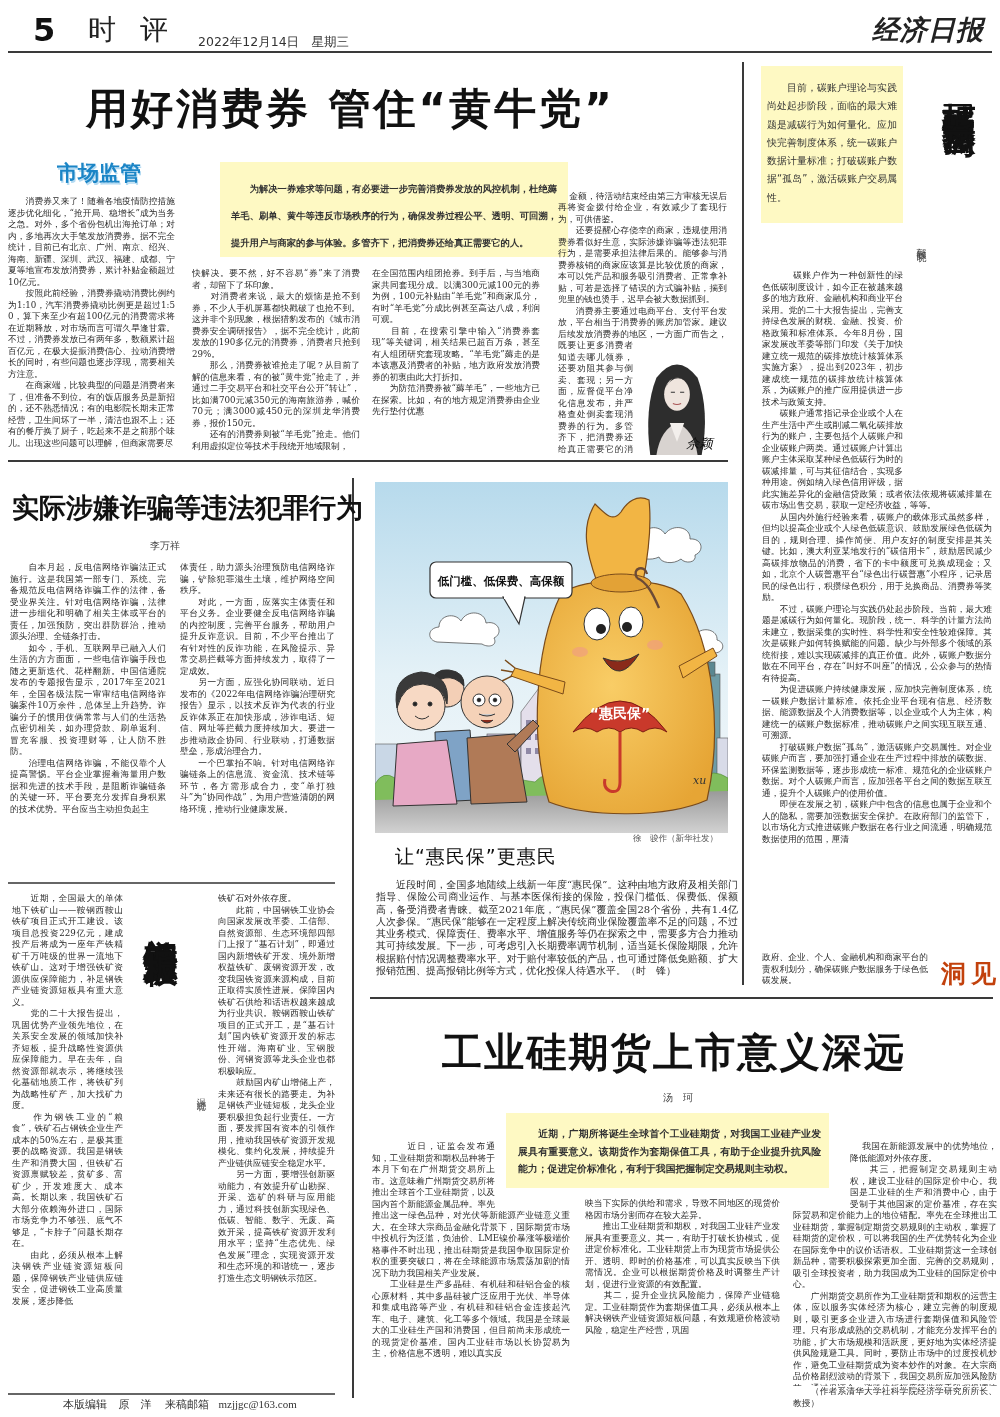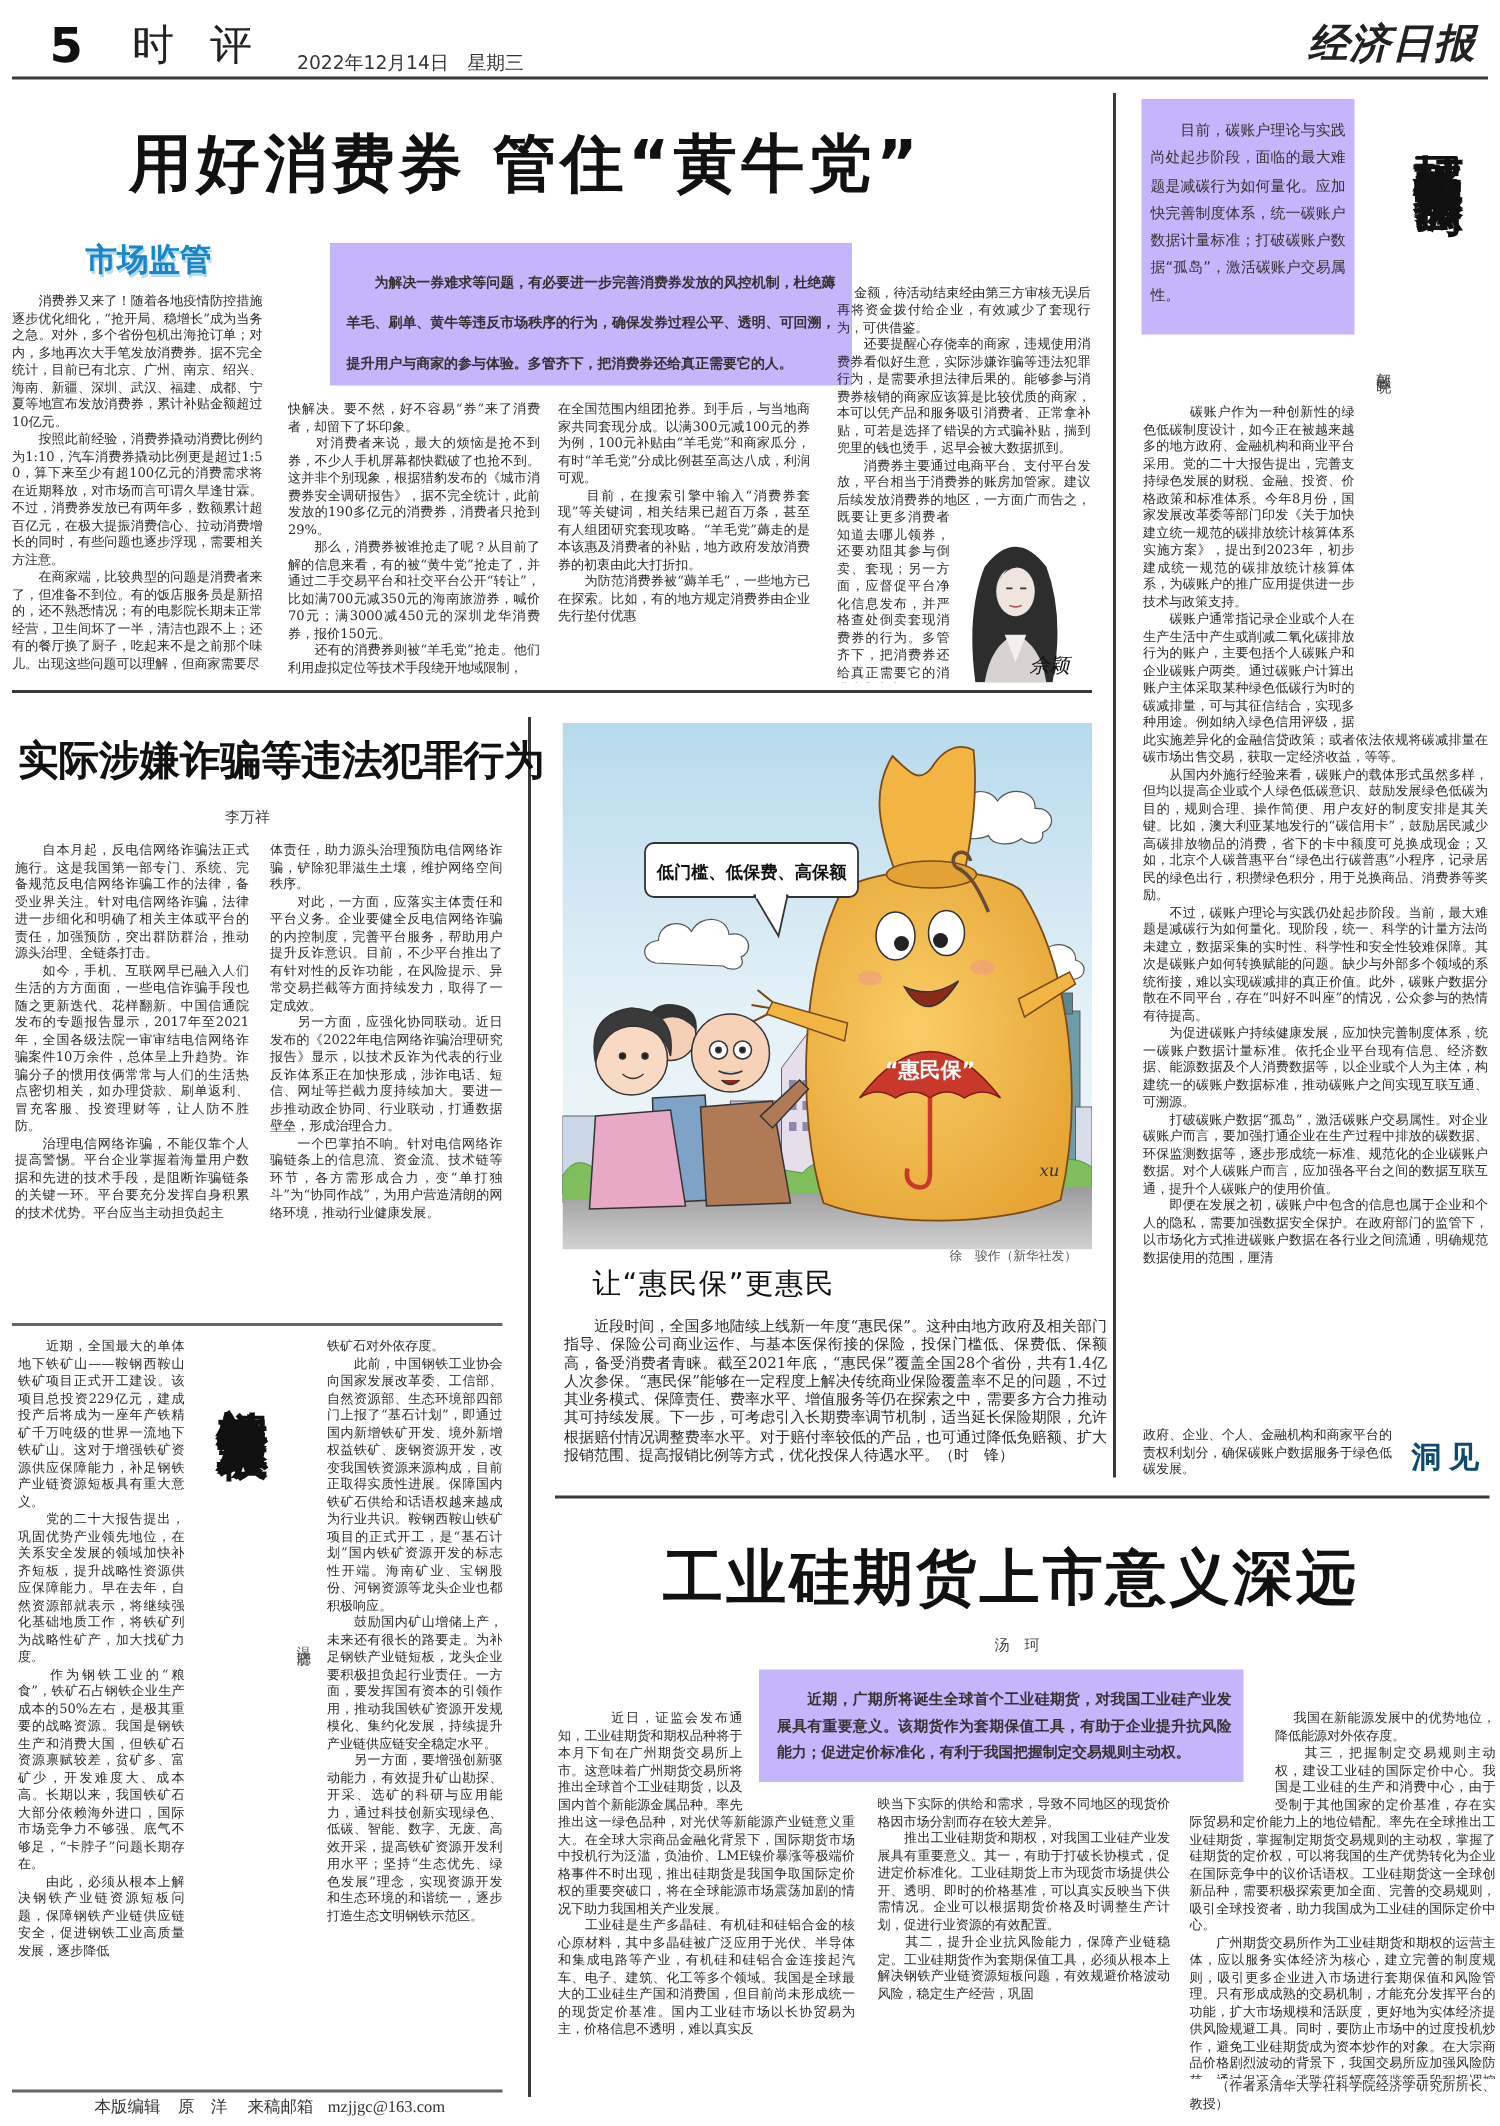--- a/index.html
+++ b/index.html
@@ -4,21 +4,21 @@
 <style>
 *{box-sizing:border-box;margin:0;padding:0}
 html,body{width:1000px;height:1417px}
 body{position:relative;background:#fff;overflow:hidden;color:#222;font-family:"DejaVu Serif",serif}
 .a{position:absolute}
 .txt{font-family:"DejaVu Serif",serif;font-size:8.7px;line-height:11.5px;text-align:justify;white-space:pre-wrap;overflow:hidden;color:#2b2b2b;word-break:break-all}
 .sans{font-family:"DejaVu Sans",sans-serif}
 .hl{font-family:"DejaVu Sans",sans-serif;font-weight:bold;color:#111;white-space:nowrap;line-height:1}
 .vert{writing-mode:vertical-rl;text-orientation:upright;white-space:nowrap;line-height:1}
 .hr{position:absolute;background:#3a3a3a}
-.box{position:absolute;background:#c4b5fd}
+.box{position:absolute;background:#fef9c3}
 .box-txt{font-family:"DejaVu Sans",sans-serif;font-weight:bold;color:#333;text-align:justify;white-space:pre-wrap;word-break:break-all}
 .fr{float:right}
 .fl{float:left}
 </style>
 </head>
 <body>
 
 <header>
   <div class="a hl" style="left:33px;top:14px;font-size:32px;">5</div>
   <div class="a" style="left:88px;top:16px;font-size:28px;letter-spacing:24px;font-family:'DejaVu Serif',serif;line-height:1;">时评</div>
@@ -192,21 +192,21 @@
     <div class="fr" style="width:89px;height:222px;"></div>
     <span>　　碳账户作为一种创新性的绿色低碳制度设计，如今正在被越来越多的地方政府、金融机构和商业平台采用。党的二十大报告提出，完善支持绿色发展的财税、金融、投资、价格政策和标准体系。今年8月份，国家发展改革委等部门印发《关于加快建立统一规范的碳排放统计核算体系实施方案》，提出到2023年，初步建成统一规范的碳排放统计核算体系，为碳账户的推广应用提供进一步技术与政策支持。
 　　碳账户通常指记录企业或个人在生产生活中产生或削减二氧化碳排放行为的账户，主要包括个人碳账户和企业碳账户两类。通过碳账户计算出账户主体采取某种绿色低碳行为时的碳减排量，可与其征信结合，实现多种用途。例如纳入绿色信用评级，据此实施差异化的金融信贷政策；或者依法依规将碳减排量在碳市场出售交易，获取一定经济收益，等等。
 　　从国内外施行经验来看，碳账户的载体形式虽然多样，但均以提高企业或个人绿色低碳意识、鼓励发展绿色低碳为目的，规则合理、操作简便、用户友好的制度安排是其关键。比如，澳大利亚某地发行的“碳信用卡”，鼓励居民减少高碳排放物品的消费，省下的卡中额度可兑换成现金；又如，北京个人碳普惠平台“绿色出行碳普惠”小程序，记录居民的绿色出行，积攒绿色积分，用于兑换商品、消费券等奖励。
 　　不过，碳账户理论与实践仍处起步阶段。当前，最大难题是减碳行为如何量化。现阶段，统一、科学的计量方法尚未建立，数据采集的实时性、科学性和安全性较难保障。其次是碳账户如何转换赋能的问题。缺少与外部多个领域的系统衔接，难以实现碳减排的真正价值。此外，碳账户数据分散在不同平台，存在“叫好不叫座”的情况，公众参与的热情有待提高。
 　　为促进碳账户持续健康发展，应加快完善制度体系，统一碳账户数据计量标准。依托企业平台现有信息、经济数据、能源数据及个人消费数据等，以企业或个人为主体，构建统一的碳账户数据标准，推动碳账户之间实现互联互通、可溯源。
 　　打破碳账户数据“孤岛”，激活碳账户交易属性。对企业碳账户而言，要加强打通企业在生产过程中排放的碳数据、环保监测数据等，逐步形成统一标准、规范化的企业碳账户数据。对个人碳账户而言，应加强各平台之间的数据互联互通，提升个人碳账户的使用价值。
 　　即便在发展之初，碳账户中包含的信息也属于企业和个人的隐私，需要加强数据安全保护。在政府部门的监管下，以市场化方式推进碳账户数据在各行业之间流通，明确规范数据使用的范围，厘清</span>
   </div>
   <div class="a txt" style="left:762px;top:952px;width:166px;height:36px;">政府、企业、个人、金融机构和商家平台的责权利划分，确保碳账户数据服务于绿色低碳发展。</div>
-  <div class="a hl" style="left:941px;top:961px;font-size:20px;color:#0c4a6e;letter-spacing:5px;">洞见</div>
+  <div class="a hl" style="left:941px;top:961px;font-size:25px;color:#c2410c;letter-spacing:5px;">洞见</div>
 </article>
 
 <article>
   <div class="a txt" style="left:12px;top:893px;width:111px;height:497px;">　　近期，全国最大的单体地下铁矿山——鞍钢西鞍山铁矿项目正式开工建设。该项目总投资229亿元，建成投产后将成为一座年产铁精矿千万吨级的世界一流地下铁矿山。这对于增强铁矿资源供应保障能力，补足钢铁产业链资源短板具有重大意义。
 　　党的二十大报告提出，巩固优势产业领先地位，在关系安全发展的领域加快补齐短板，提升战略性资源供应保障能力。早在去年，自然资源部就表示，将继续强化基础地质工作，将铁矿列为战略性矿产，加大找矿力度。
 　　作为钢铁工业的“粮食”，铁矿石占钢铁企业生产成本的50%左右，是极其重要的战略资源。我国是钢铁生产和消费大国，但铁矿石资源禀赋较差，贫矿多、富矿少，开发难度大、成本高。长期以来，我国铁矿石大部分依赖海外进口，国际市场竞争力不够强、底气不够足，“卡脖子”问题长期存在。
 　　由此，必须从根本上解决钢铁产业链资源短板问题，保障钢铁产业链供应链安全，促进钢铁工业高质量发展，逐步降低</div>
   <h2 class="a hl vert" style="left:144px;top:911px;font-size:34px;letter-spacing:1.5px;">补齐钢铁产业链资源短板</h2>
   <div class="a vert" style="left:197px;top:1090px;font-size:9.5px;color:#555;letter-spacing:2px;">温济聪</div>
   <div class="a txt" style="left:218px;top:893px;width:117px;height:497px;">铁矿石对外依存度。

